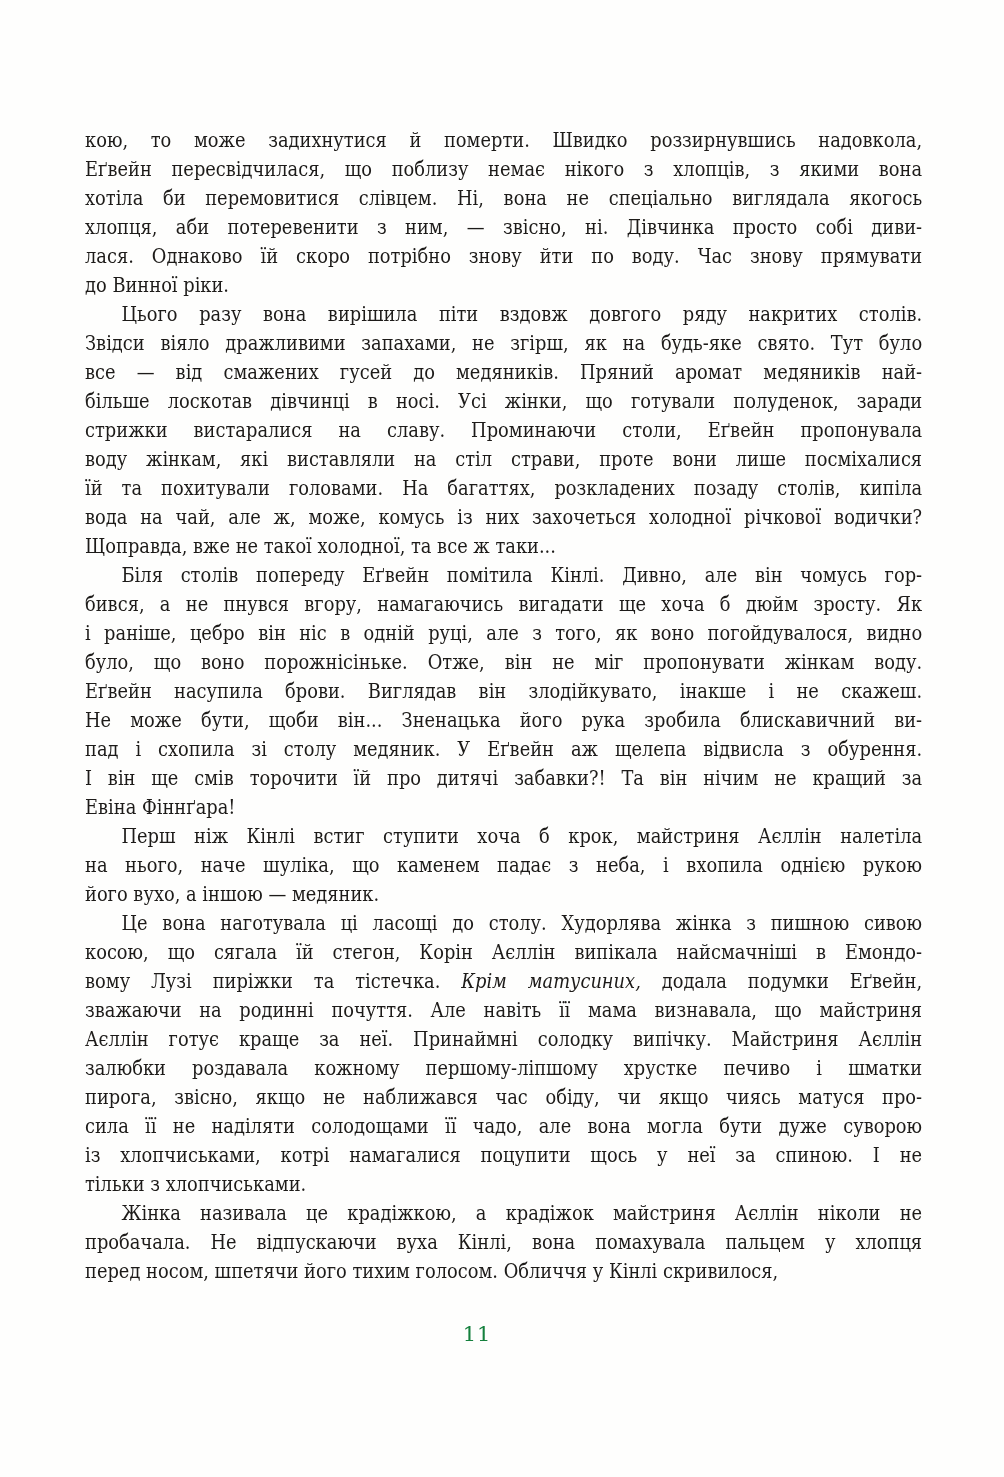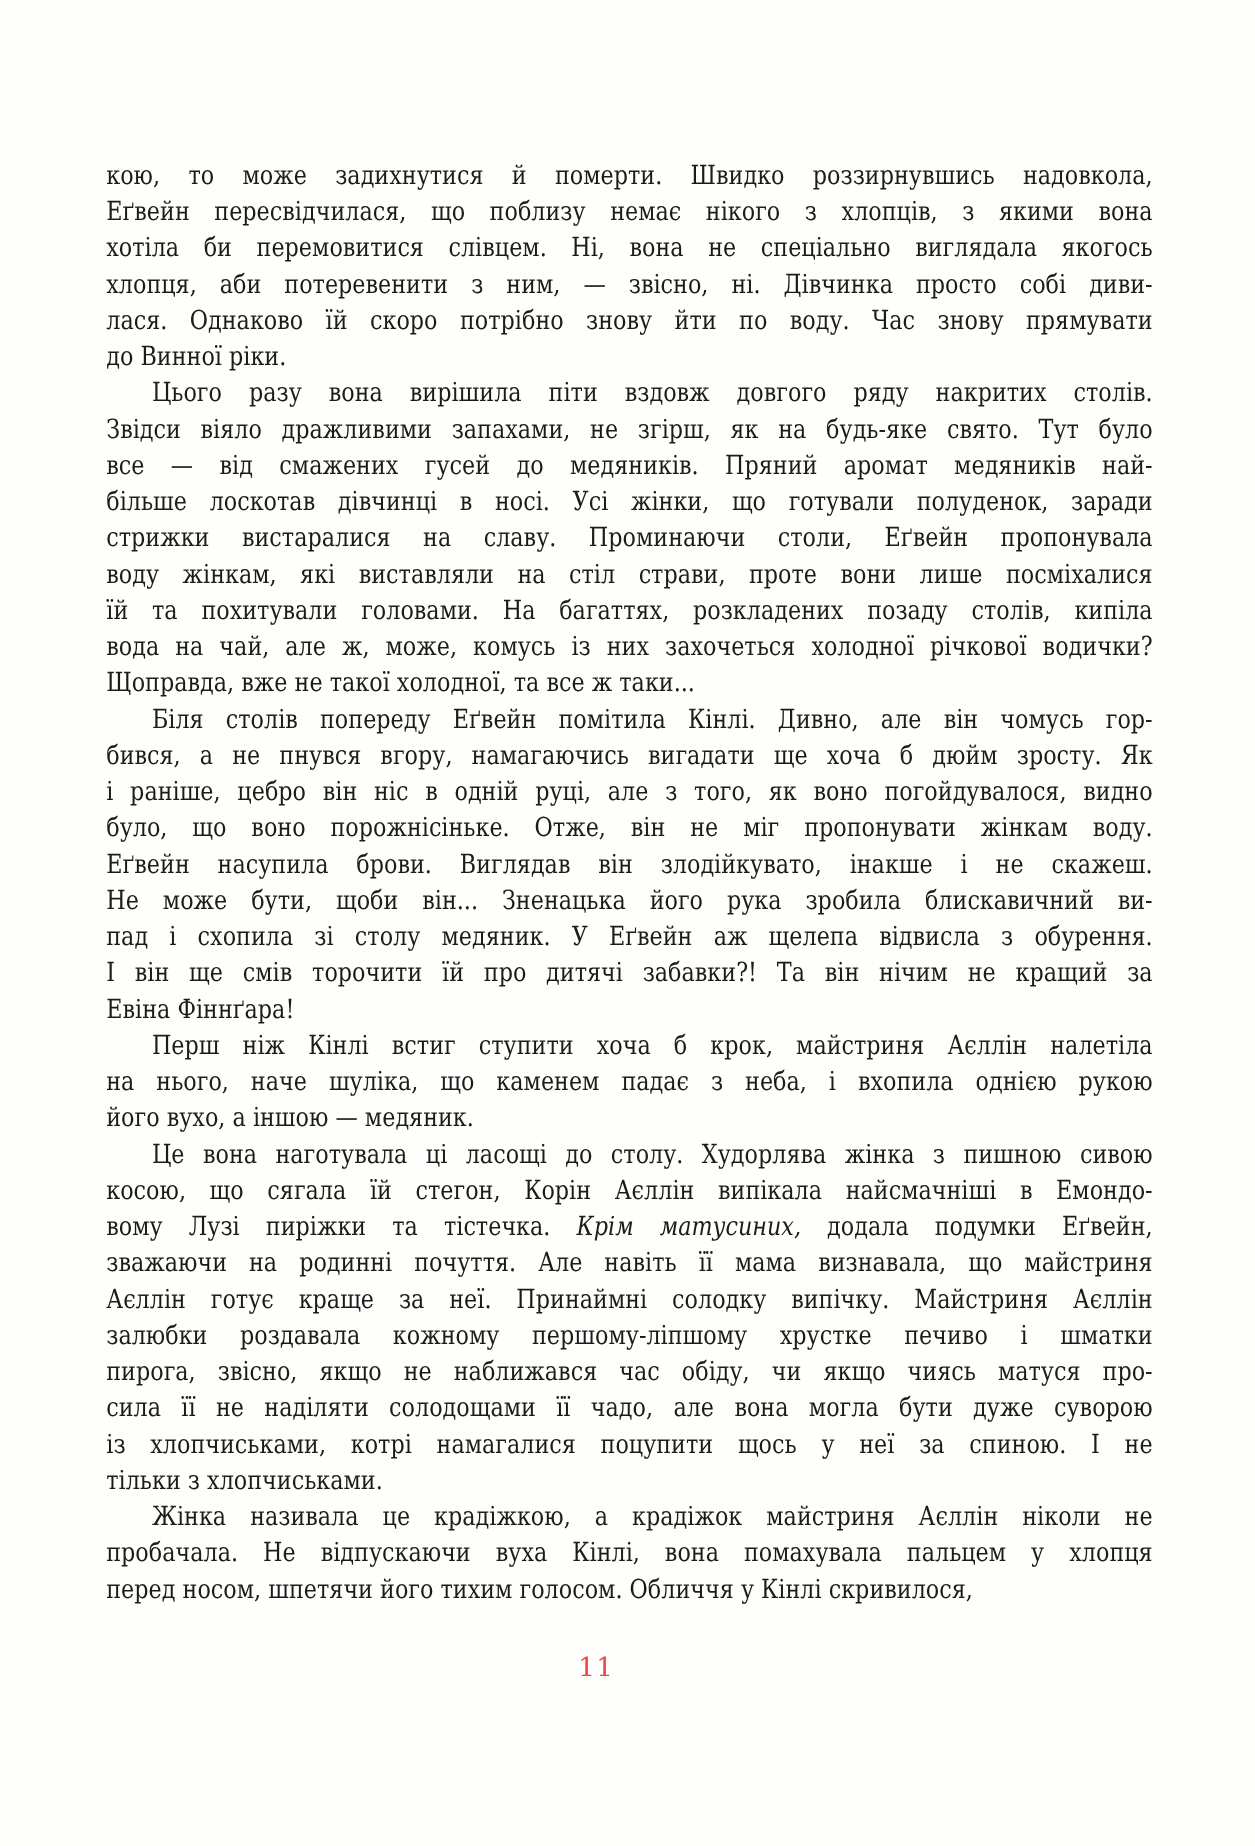--- a/index.html
+++ b/index.html
@@ -48,21 +48,21 @@
   .line i {
     font-style: italic;
   }
   .pageno {
     position: absolute;
     top: 1322px;
     left: 437px;
     width: 80px;
     text-align: center;
     font-size: 21px;
-    color: #ef4444;
+    color: #15803d;
     letter-spacing: 1px;
   }
 </style>
 </head>
 <body>
 
 <div class="page">
   <div class="textblock" id="textblock">
       <div class="paragraph">
         <div class="line"><span>кою, то може задихнутися й померти. Швидко роззирнувшись надовкола,</span></div>

